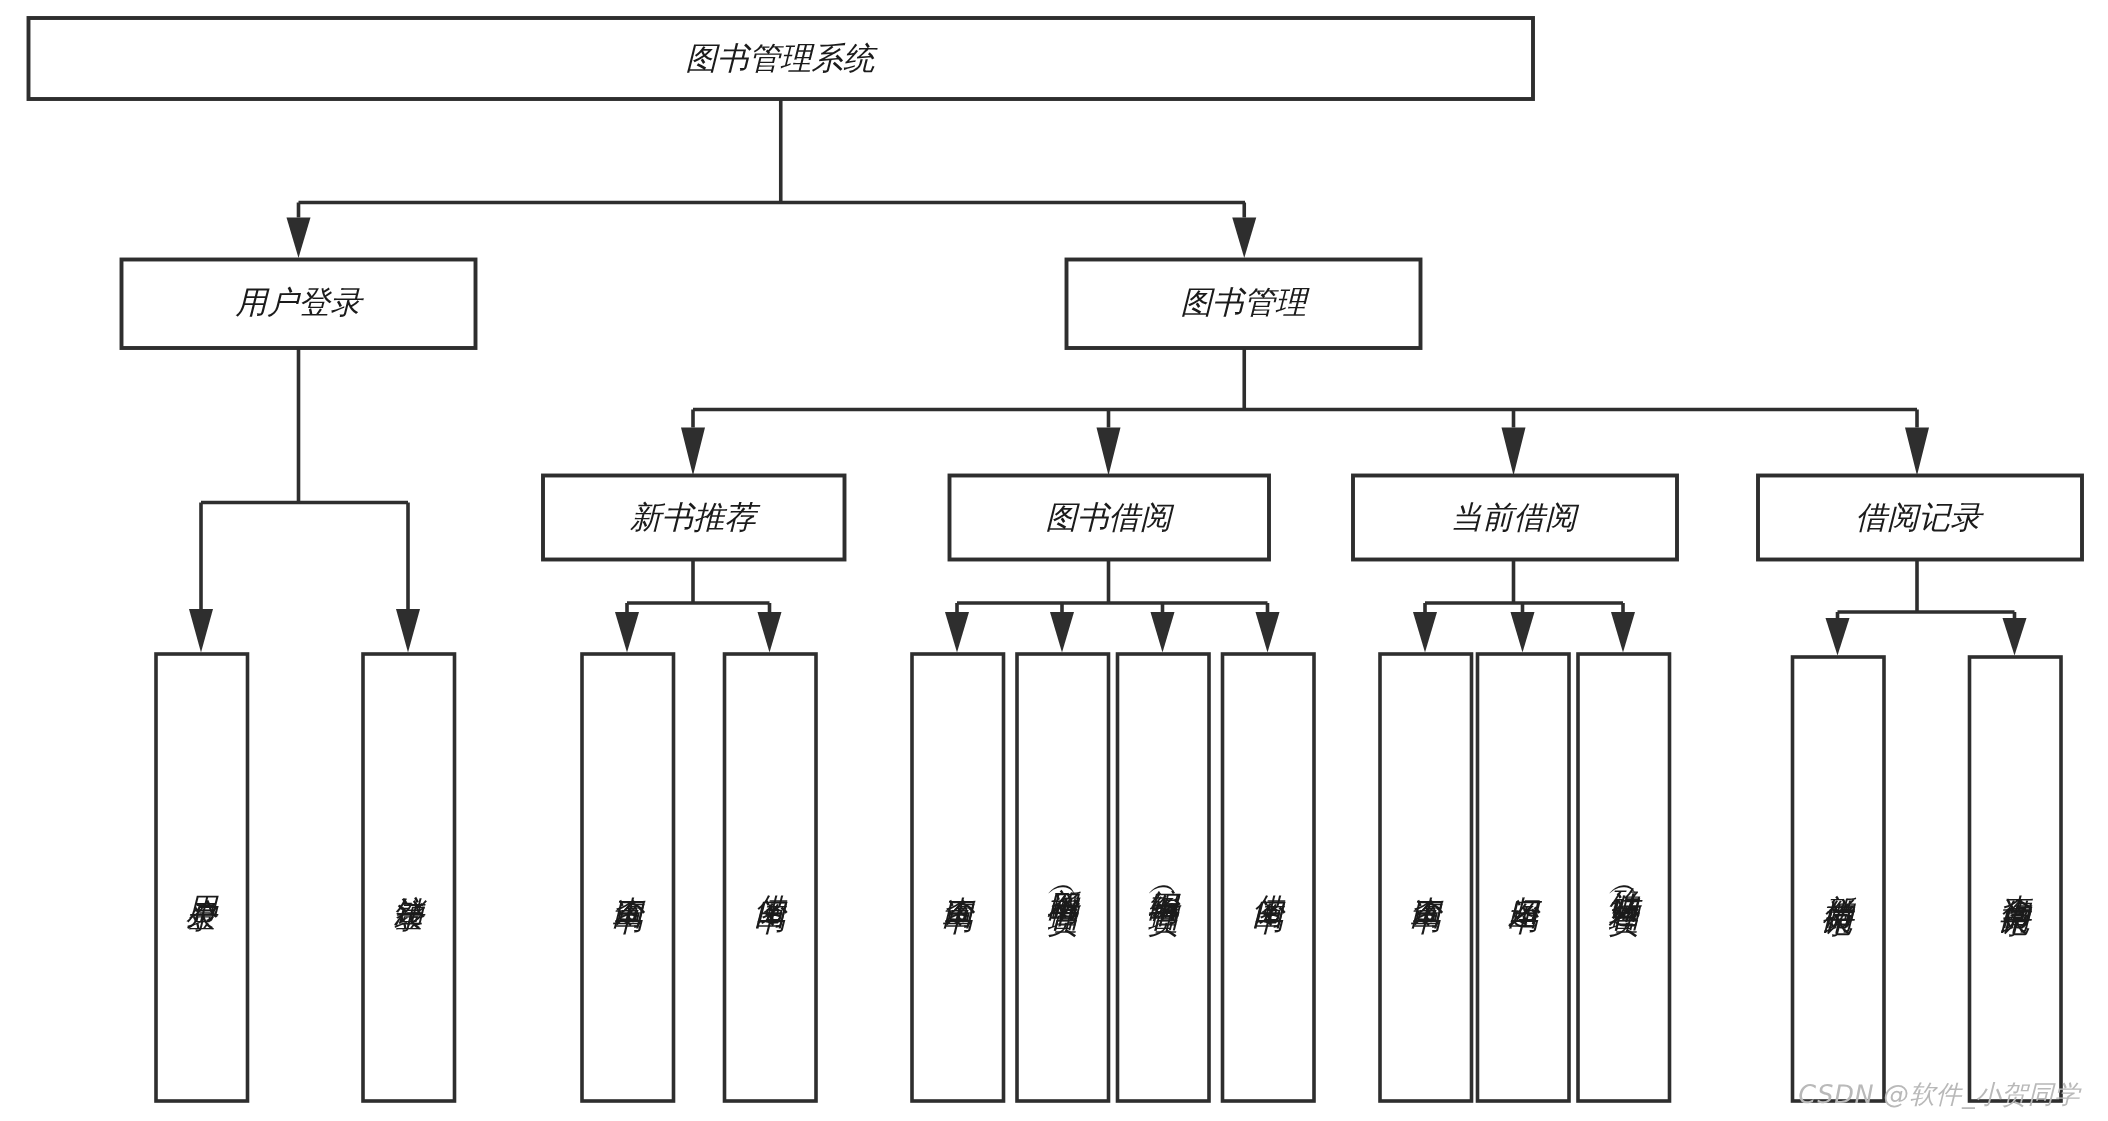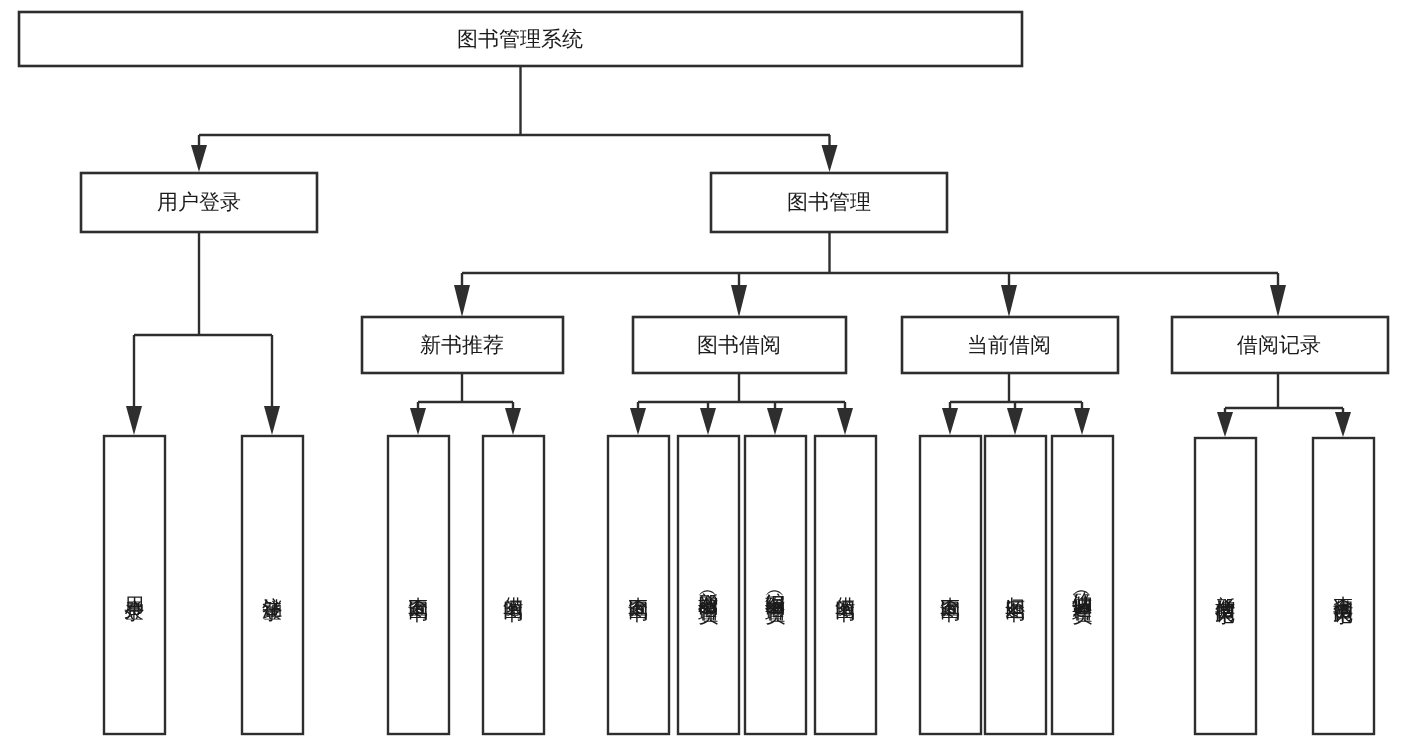--- a/index.html
+++ b/index.html
@@ -12,20 +12,21 @@
     width: 1405px;
     height: 747px;
     font-family: "DejaVu Sans", "Liberation Sans", sans-serif;
     overflow: hidden;
     position: relative;
   }
   #diagram-root {
     position: relative;
     width: 1403px;
     height: 747px;
+    font-style: italic;
   }
   svg.diagram {
     display: block;
     width: 1405px;
     height: 747px;
   }
   .node-box {
     fill: #ffffff;
     stroke: #2e2e2e;
     stroke-width: 2.6;
@@ -214,13 +215,14 @@
   <div class="leaf-label-wrap" style="left:745px; top:436px; width:61px; height:298px;">编辑图书（管理员）</div>
   <div class="leaf-label-wrap" style="left:815px; top:436px; width:61px; height:298px;">借阅图书</div>
 
   <div class="leaf-label-wrap" style="left:920px; top:436px; width:61px; height:298px;">查询图书</div>
   <div class="leaf-label-wrap" style="left:985px; top:436px; width:61px; height:298px;">归还图书</div>
   <div class="leaf-label-wrap" style="left:1052px; top:436px; width:61px; height:298px;">确认归还（管理员）</div>
 
   <div class="leaf-label-wrap" style="left:1195px; top:438px; width:61px; height:296px;">新增借阅记录</div>
   <div class="leaf-label-wrap" style="left:1313px; top:438px; width:61px; height:296px;">查询借阅记录</div>
 
+  <div class="watermark">CSDN @软件_小贺同学</div>
 </div>
 
 </body></html>

